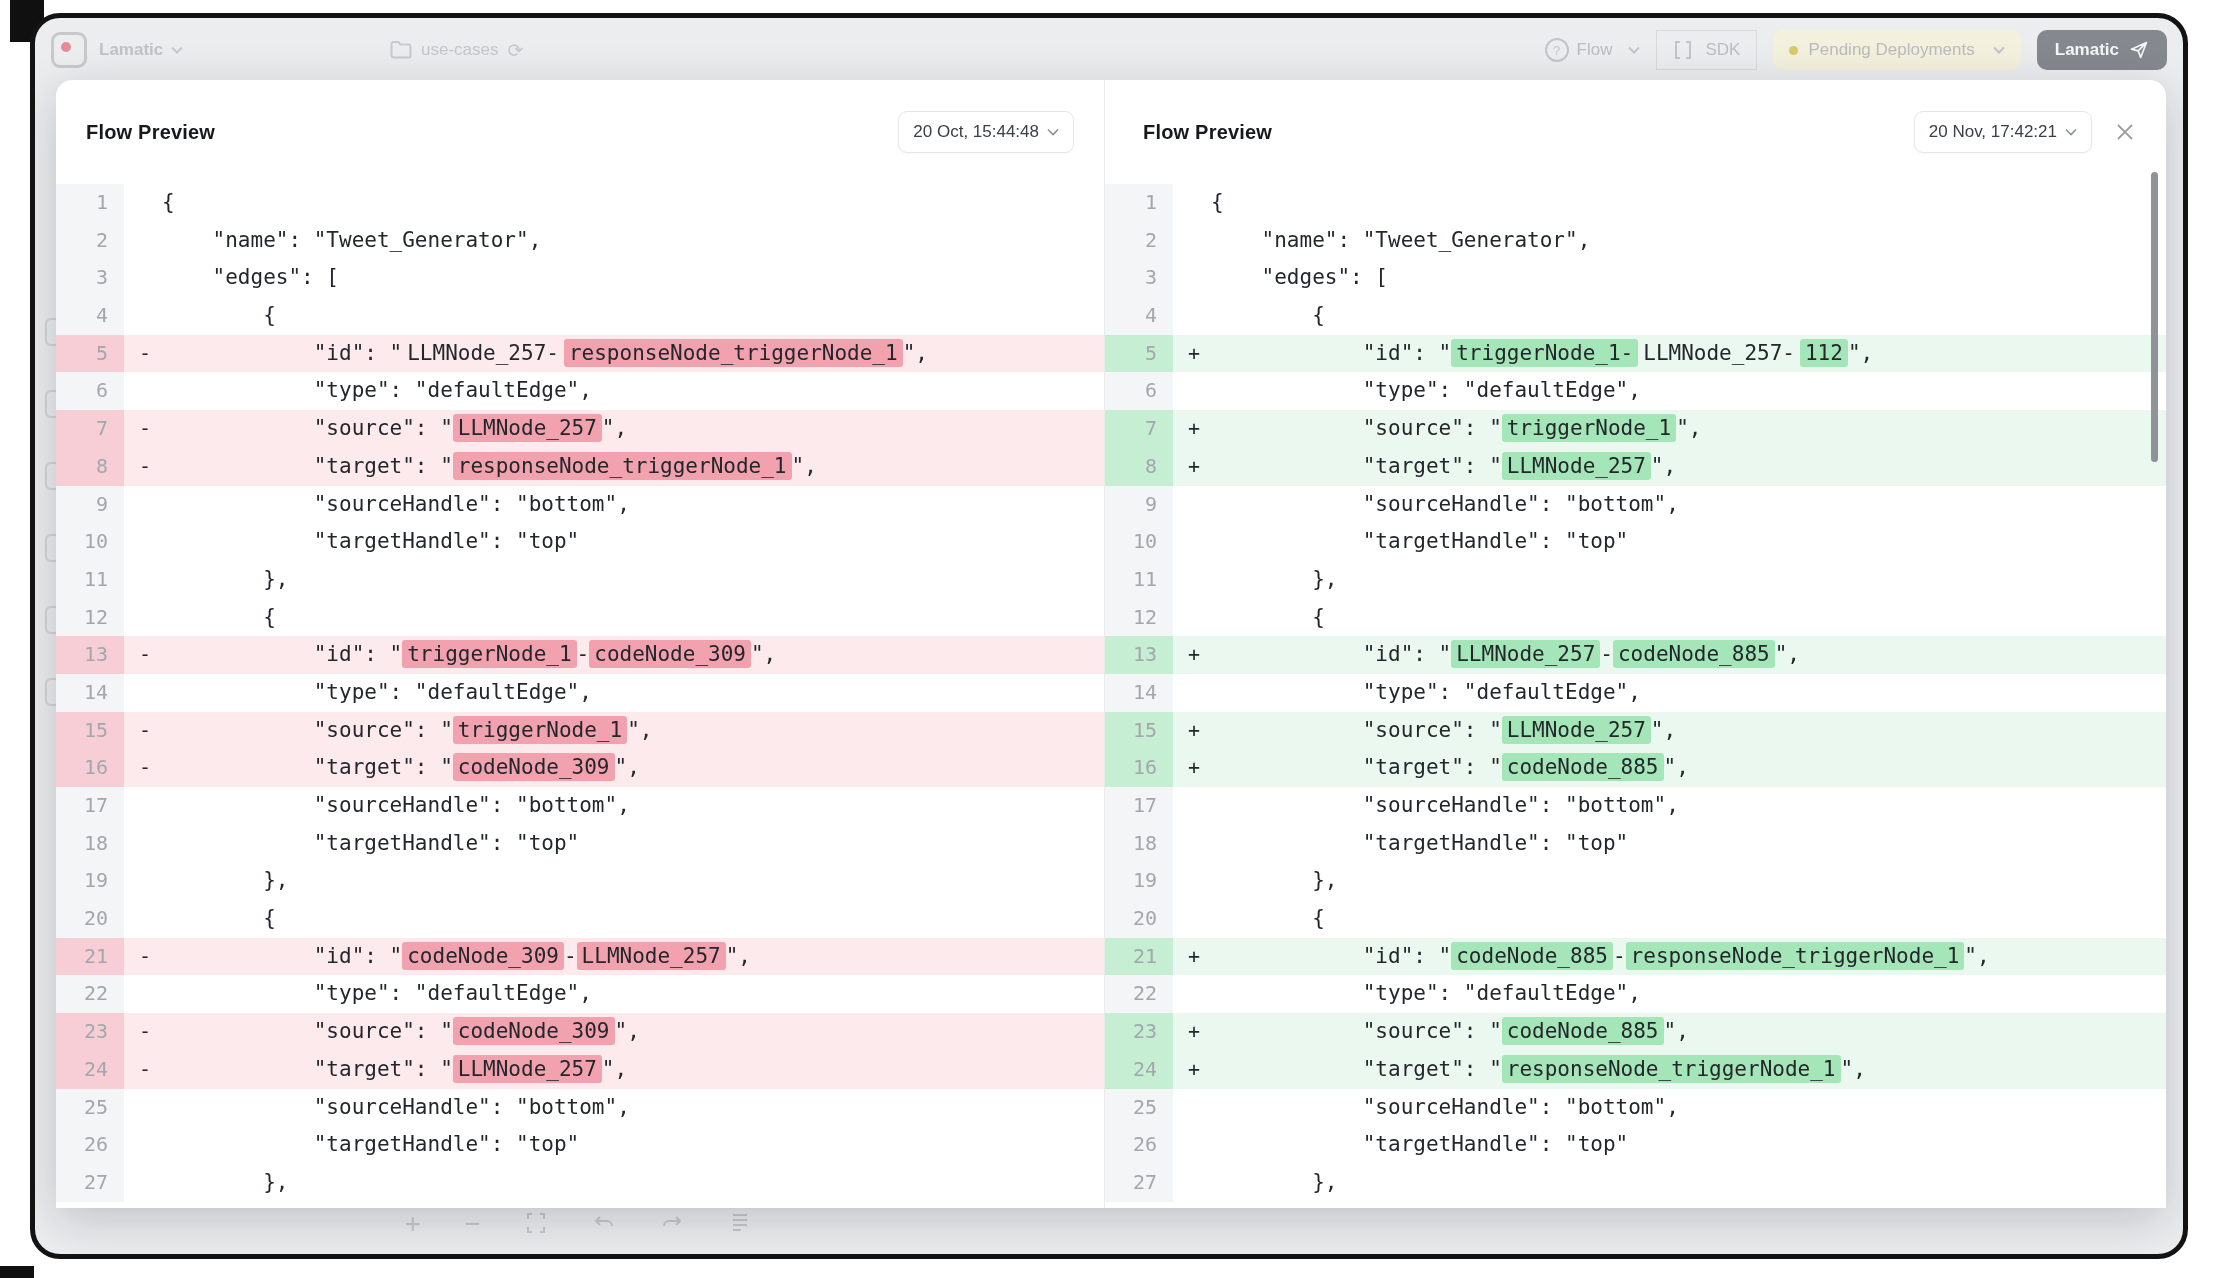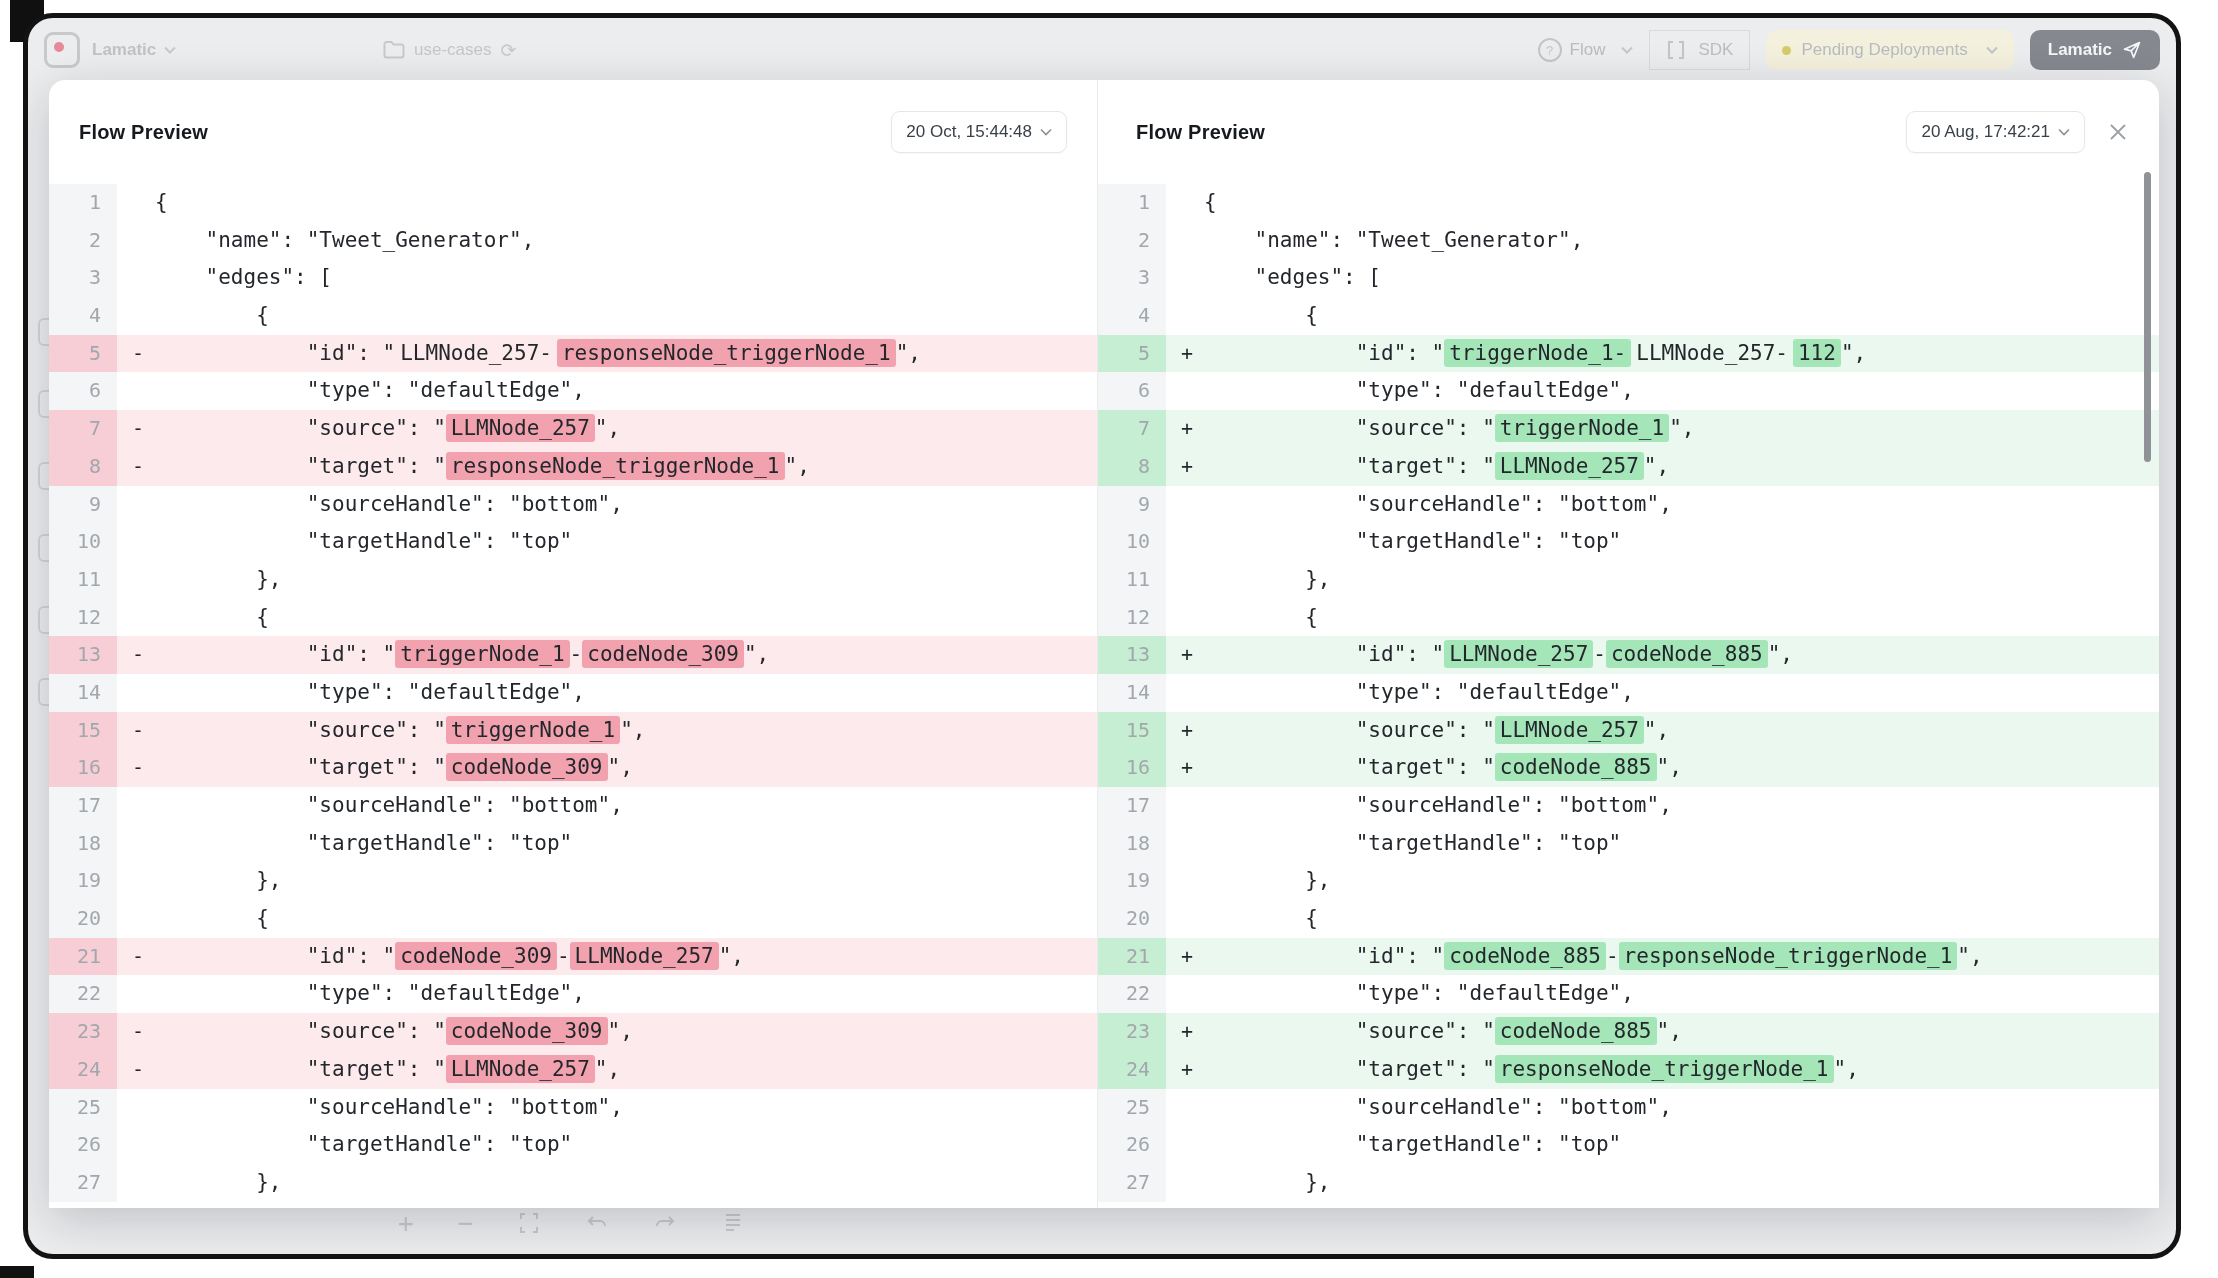--- a/index.html
+++ b/index.html
@@ -4,21 +4,21 @@
 <style>
   html,body{margin:0;padding:0;}
   body{width:2218px;height:1278px;position:relative;background:#ffffff;overflow:hidden;
        font-family:"Liberation Sans",sans-serif;}
 
   
   .mark-tl{position:absolute;left:10px;top:0;width:34px;height:42px;background:#101010;}
   .mark-bl{position:absolute;left:0;top:1266px;width:34px;height:12px;background:#101010;}
 
   
-  .window{position:absolute;left:23px;top:13px;width:2148px;height:1236px;
+  .window{position:absolute;left:30px;top:13px;width:2148px;height:1236px;
           border:5px solid #131313;border-radius:30px;background:#ecedef;overflow:hidden;}
 
   
   .topbar{position:absolute;left:0;top:0;right:0;height:64px;display:flex;align-items:center;
           padding:0 16px;box-sizing:border-box;color:#bfc2c5;font-size:17px;}
   .logo{width:30px;height:30px;border:3px solid #c7c9cb;border-radius:9px;position:relative;flex:0 0 auto;}
   .logo .dot{position:absolute;left:7px;top:7px;width:10px;height:10px;border-radius:50%;background:#e58a96;}
   .brand{margin-left:12px;font-weight:600;color:#c0c3c6;}
   .chev{width:12px;height:8px;margin-left:8px;flex:0 0 auto;}
   .crumb{position:absolute;left:355px;top:0;height:64px;display:flex;align-items:center;gap:9px;color:#c4c7ca;}
@@ -282,21 +282,21 @@
             <div class="rbody"><span style="padding-left: 8ch;"><span class="pl">},</span></span></div>
           </div>
         </div>
     </div>
 
     <div class="panel right">
       <div class="phead">
         <span class="ptitle" style="padding-left:8px">Flow Preview</span>
         <span class="spacer"></span>
         <div class="datepill">
-          <span>20 Aug, 17:42:21</span>
+          <span>20 Nov, 17:42:21</span>
           <svg class="chev" style="margin:0" viewBox="0 0 12 8">
               <path d="M1 1.5 L6 6.5 L11 1.5" fill="none" stroke="#8a9097" stroke-width="1.6"></path>
             </svg>
         </div>
         <svg class="closex" viewBox="0 0 22 22">
             <path d="M4 4 L18 18 M18 4 L4 18" fill="none" stroke="#9aa0a6" stroke-width="1.8"></path>
           </svg>
       </div>
       <div class="codearea" id="code-right">
           <div class="row ctx">

